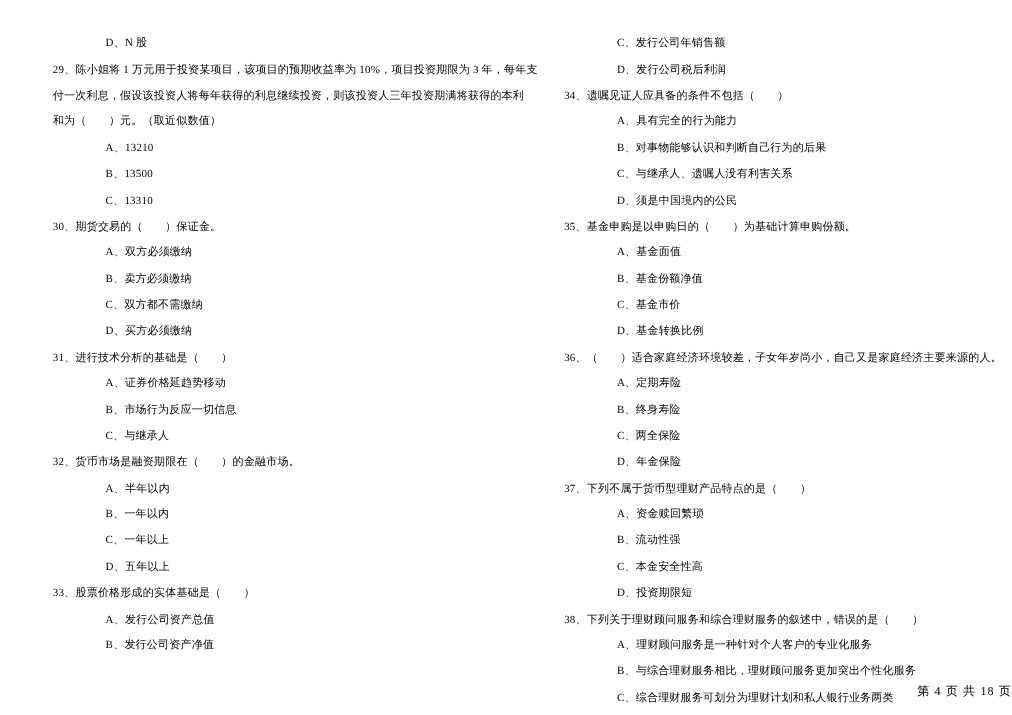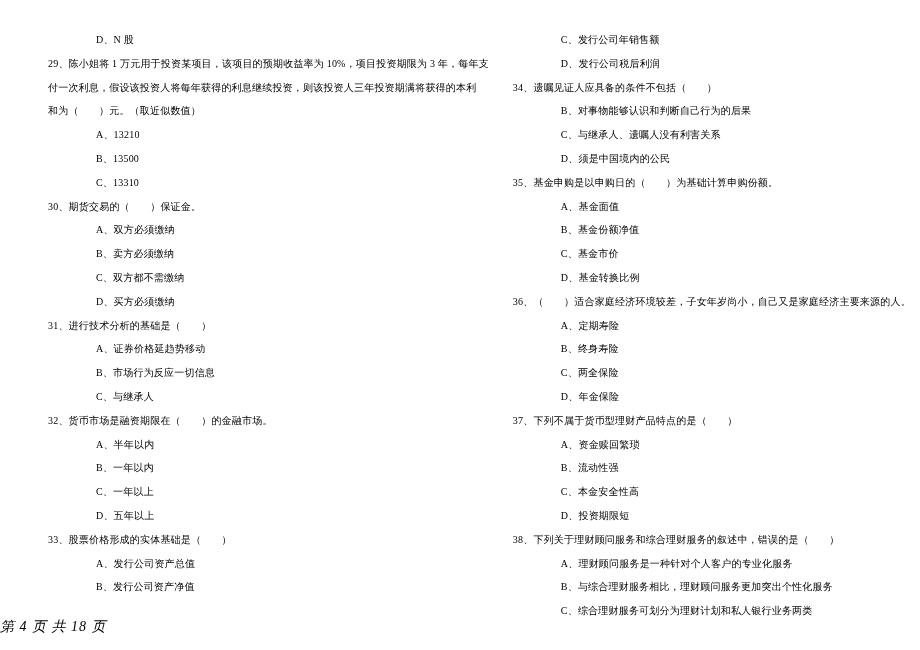--- a/index.html
+++ b/index.html
@@ -37,24 +37,23 @@
       padding-left: 48px;
     }
     .q-num {
       padding-left: 0;
     }
     .page-footer {
       position: absolute;
       bottom: 14px;
       left: 0;
       width: 100%;
-      text-align: left;
-      font-size: 14px;
+      text-align: right;
+      font-size: 11px;
       letter-spacing: 1px;
-      font-style: italic;
     }
   </style>
 </head>
 <body>
 
 <div class="page-container">
   <div class="column">
     <div class="line indent-2">D、N 股</div>
     <div class="line q-num">29、陈小姐将 1 万元用于投资某项目，该项目的预期收益率为 10%，项目投资期限为 3 年，每年支</div>
     <div class="line q-num">付一次利息，假设该投资人将每年获得的利息继续投资，则该投资人三年投资期满将获得的本利</div>
@@ -78,20 +77,21 @@
     <div class="line indent-2">D、五年以上</div>
     <div class="line q-num">33、股票价格形成的实体基础是（　　）</div>
     <div class="line indent-2">A、发行公司资产总值</div>
     <div class="line indent-2">B、发行公司资产净值</div>
   </div>
 
   <div class="column">
     <div class="line indent-2">C、发行公司年销售额</div>
     <div class="line indent-2">D、发行公司税后利润</div>
     <div class="line q-num">34、遗嘱见证人应具备的条件不包括（　　）</div>
+    <div class="line indent-2">A、具有完全的行为能力</div>
     <div class="line indent-2">B、对事物能够认识和判断自己行为的后果</div>
     <div class="line indent-2">C、与继承人、遗嘱人没有利害关系</div>
     <div class="line indent-2">D、须是中国境内的公民</div>
     <div class="line q-num">35、基金申购是以申购日的（　　）为基础计算申购份额。</div>
     <div class="line indent-2">A、基金面值</div>
     <div class="line indent-2">B、基金份额净值</div>
     <div class="line indent-2">C、基金市价</div>
     <div class="line indent-2">D、基金转换比例</div>
     <div class="line q-num">36、（　　）适合家庭经济环境较差，子女年岁尚小，自己又是家庭经济主要来源的人。</div>
     <div class="line indent-2">A、定期寿险</div>

